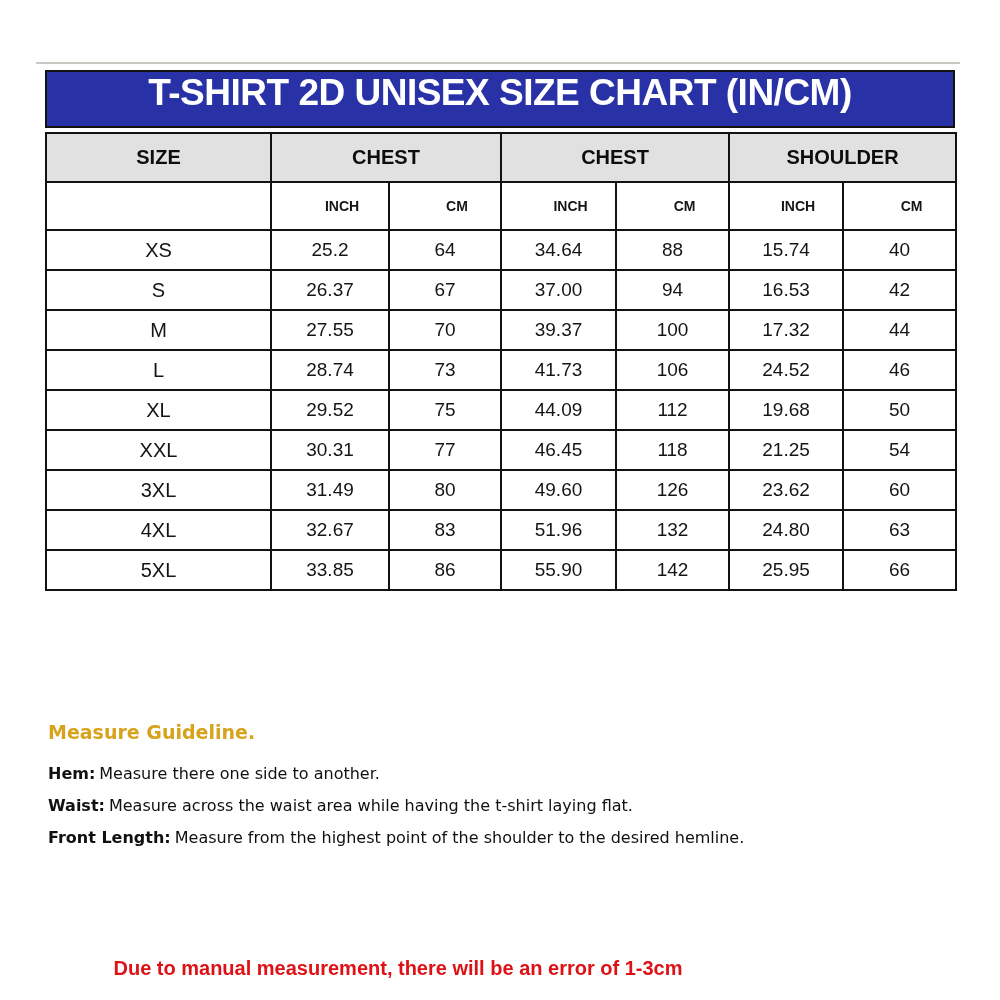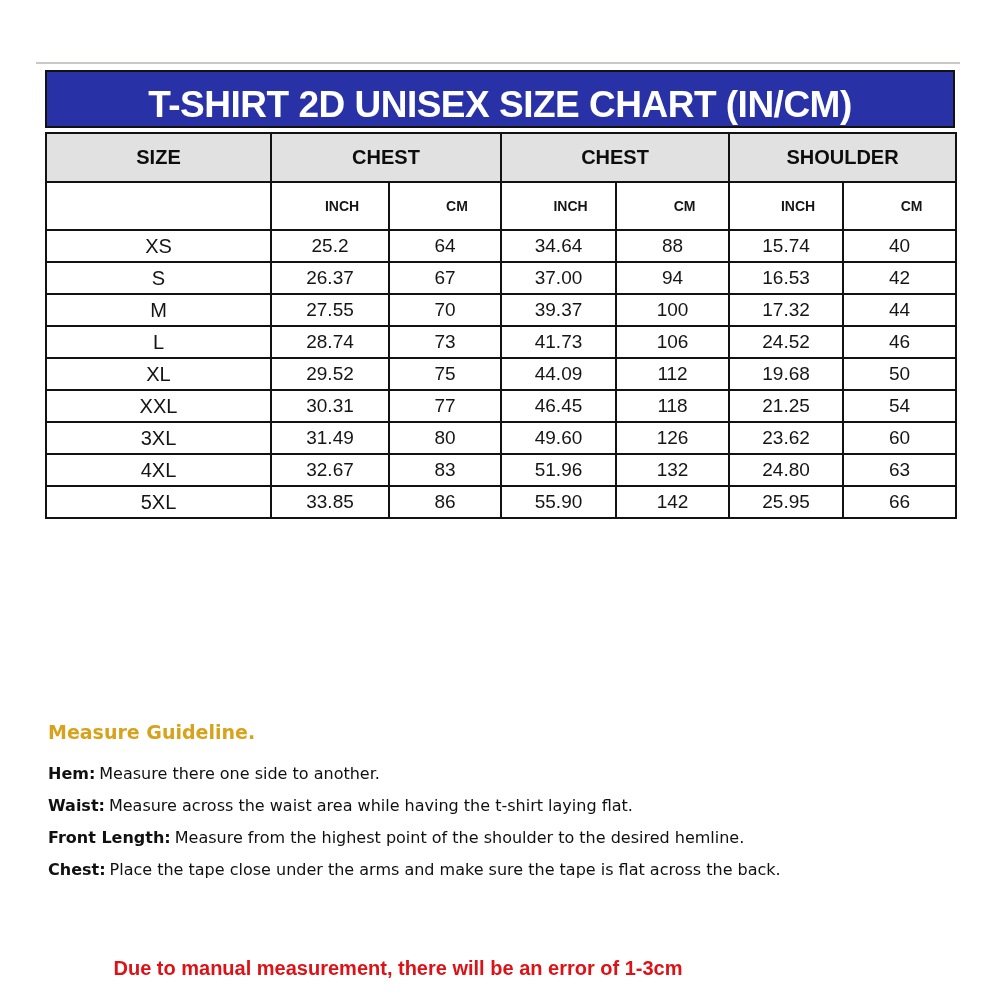--- a/index.html
+++ b/index.html
@@ -16,21 +16,21 @@
     position: absolute; left: 36px; top: 62px;
     width: 924px; height: 2px;
     background: #c9c9c4;
   }
 
   .title-bar {
     position: absolute; left: 45px; top: 70px;
     width: 910px; height: 58px;
     background: var(--title_bg, #2832A6);
     border: 2px solid var(--border, #121212);
-    display: flex; align-items: flex-end; justify-content: center;
+    display: flex; align-items: flex-start; justify-content: center;
   }
   .title-bar span {
     color: var(--title_text, #ffffff);
     font-weight: bold;
     font-size: 37px;
     letter-spacing: -0.5px;
     white-space: nowrap;
   }
 
   table.size-table {
@@ -50,21 +50,21 @@
   }
   tr.group-row { height: 49px; }
   tr.group-row th {
     background: var(--header_bg, #E1E1E1);
     font-weight: bold;
     font-size: 20px;
     color: #0d0d0d;
   }
   tr.unit-row { height: 48px; }
   tr.unit-row td { font-weight: bold; font-size: 14px; padding-left: 24px; }
-  tr.data-row { height: 32px; }
+  tr.data-row { height: 40px; }
   tr.data-row td.size-cell { font-size: 20px; }
 
   .guidelines {
     position: absolute; left: 48px; top: 721px;
     width: 910px;
     font-family: "DejaVu Sans", sans-serif;
   }
   .guidelines .gl-heading {
     color: var(--guideline_heading, #D7A21C);
     font-weight: bold;
@@ -215,20 +215,17 @@
     <div class="gl-heading">Measure Guideline.</div>
     <div class="gl-item">
       <span class="gl-label">Hem:</span><span>Measure there one side to another.</span>
     </div>
     <div class="gl-item">
       <span class="gl-label">Waist:</span><span>Measure across the waist area while having the t-shirt laying flat.</span>
     </div>
     <div class="gl-item">
       <span class="gl-label">Front Length:</span><span>Measure from the highest point of the shoulder to the desired hemline.</span>
     </div>
-    <div class="gl-item">
-      <span class="gl-label">Chest:</span><span>Place the tape close under the arms and make sure the tape is flat across the back.</span>
-    </div>
   </div>
 
   <div class="error-note">Due to manual measurement, there will be an error of 1-3cm</div>
 
 </div>
 
 </body></html>

